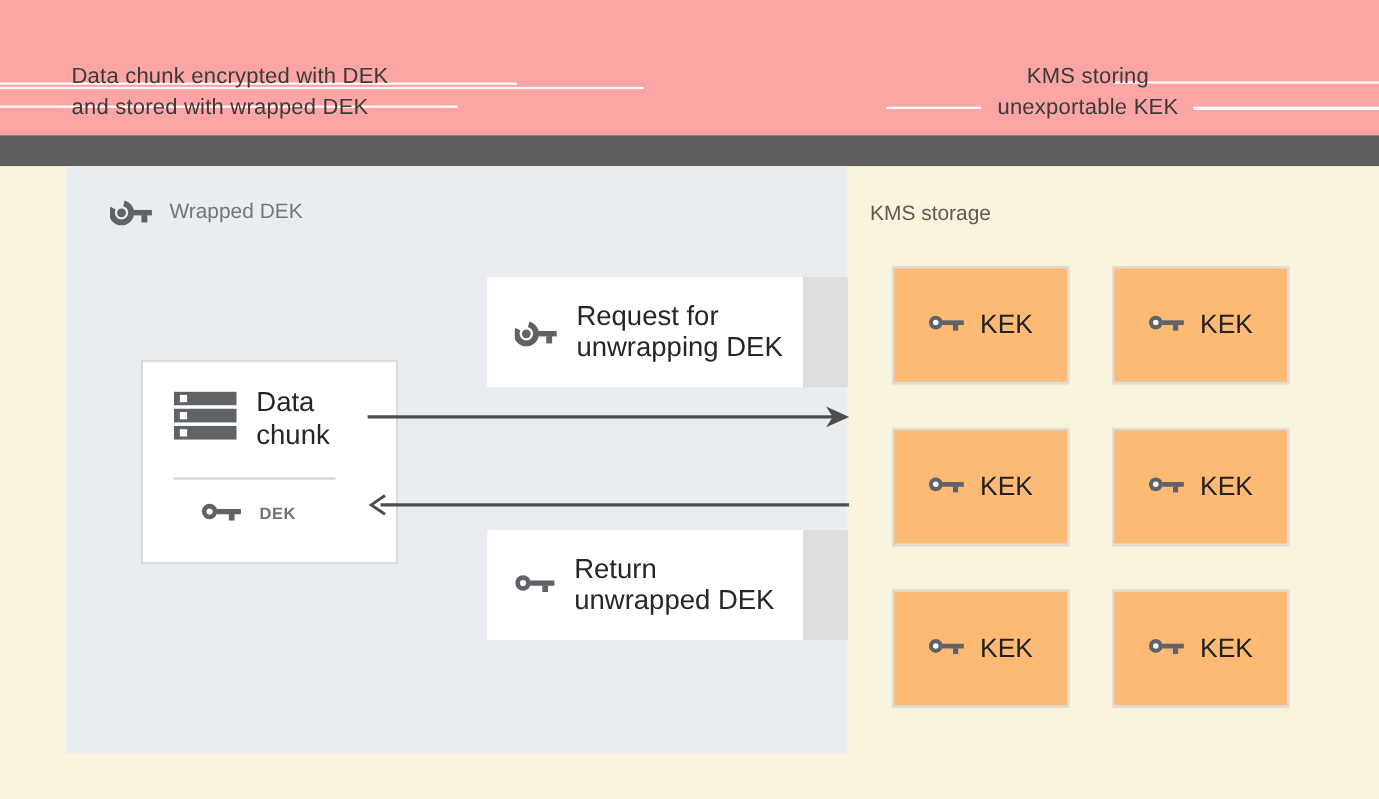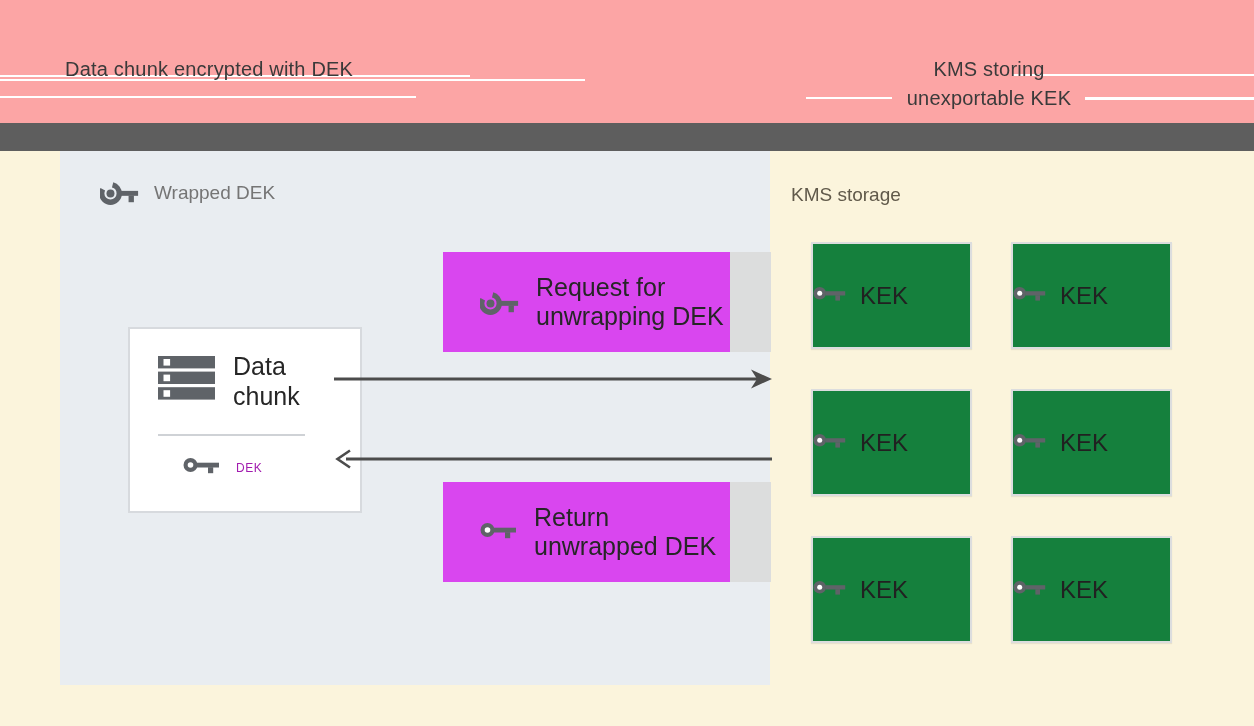--- a/index.html
+++ b/index.html
@@ -29,60 +29,61 @@
   .wrapped-title{left:80px;top:178px;color:#757575;font-size:19px;padding-left:20px;}
   .kms-title{position:absolute;left:791px;top:184px;color:#60594a;font-size:19px;}
 
   
   .data-chunk-box{position:absolute;left:128px;top:327px;width:234px;height:186px;
     background:#fff;border:2px solid #d7dade;box-sizing:border-box;}
   .dc-storage{position:absolute;left:28px;top:27px;}
   .dc-label{position:absolute;left:103px;top:22px;font-size:25px;line-height:30px;color:#262626;}
   .dc-divider{position:absolute;left:28px;top:105px;width:147px;height:2px;background:#cfd2d6;}
   .dek-row{position:absolute;left:53px;top:128px;display:flex;align-items:center;gap:15px;}
-  .dek-text{font-size:12px;color:#a21caf;letter-spacing:0.5px;}
-
-  
-  .msg-box{position:absolute;width:287px;height:100px;background:#d946ef;display:flex;
-    align-items:center;padding-left:37px;box-sizing:border-box;gap:16px;}
+  .dek-text{font-size:15px;color:#737373;letter-spacing:0.5px;font-weight:bold;}
+
+  
+  .msg-box{position:absolute;width:287px;height:100px;background:#ffffff;display:flex;
+    align-items:center;padding-left:25px;box-sizing:border-box;gap:16px;}
   .request-box{left:443px;top:252px;}
   .return-box{left:443px;top:482px;}
   .msg-text{font-size:25px;line-height:29px;color:#262626;}
   .gray-strip{position:absolute;width:41px;height:100px;background:#dcdddd;}
   .stripA{left:730px;top:252px;}
   .stripB{left:730px;top:482px;}
 
   
   .arrow{position:absolute;left:334px;width:438px;height:20px;}
   .arrow-right{top:369px;}
   .arrow-left{top:449px;}
 
   
   .kek-grid{position:absolute;left:811px;top:242px;display:grid;
     grid-template-columns:161px 161px;grid-auto-rows:107px;column-gap:39px;row-gap:40px;}
-  .kek-box{background:#15803d;border:2px solid #dcddde;box-sizing:border-box;
+  .kek-box{background:#fdba74;border:2px solid #dcddde;box-sizing:border-box;
     box-shadow:0 1px 1px rgba(0,0,0,0.07);
-    display:flex;align-items:center;justify-content:flex-start;gap:13px;}
+    display:flex;align-items:center;justify-content:center;gap:13px;}
   .kek-label{font-size:24px;color:#212121;}
   .icon{display:block;color:#5f6368;}
 </style>
 </head>
 <body>
 
 <div class="stage">
 
   <div class="band-black">
     <div class="streak sA"></div>
     <div class="streak sB"></div>
     <div class="streak sC"></div>
     <div class="streak sD"></div>
     <div class="streak sE"></div>
     <div class="streak sF"></div>
     <div class="caption caption-left">
       <div>Data chunk encrypted with DEK</div>
+      <div>and stored with wrapped DEK</div>
     </div>
     <div class="caption caption-right">
       <div>KMS storing</div>
       <div>unexportable KEK</div>
     </div>
   </div>
 
   <div class="band-gray"></div>
 
   <div class="blue-panel"></div>

